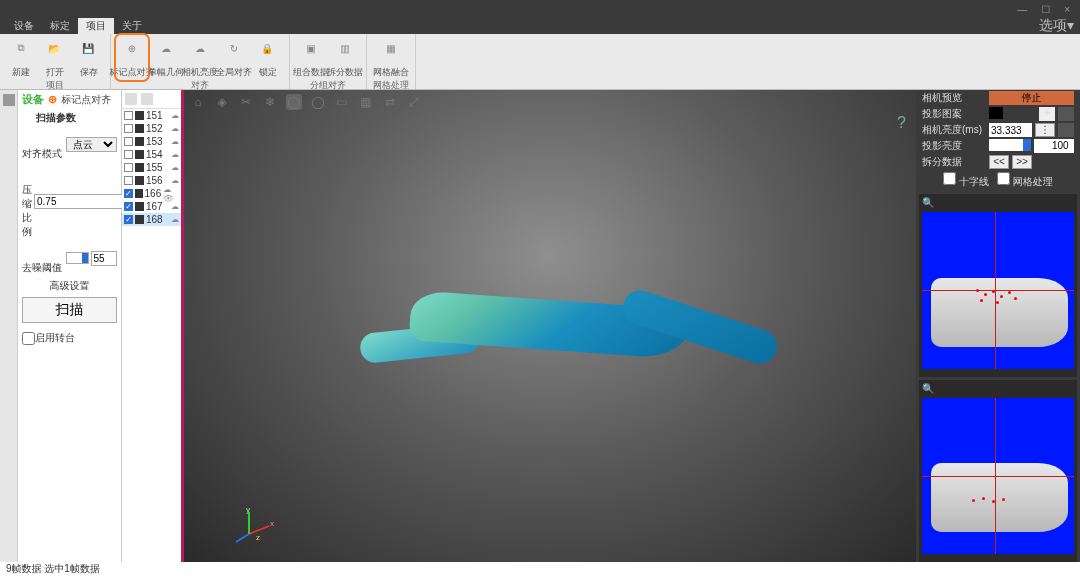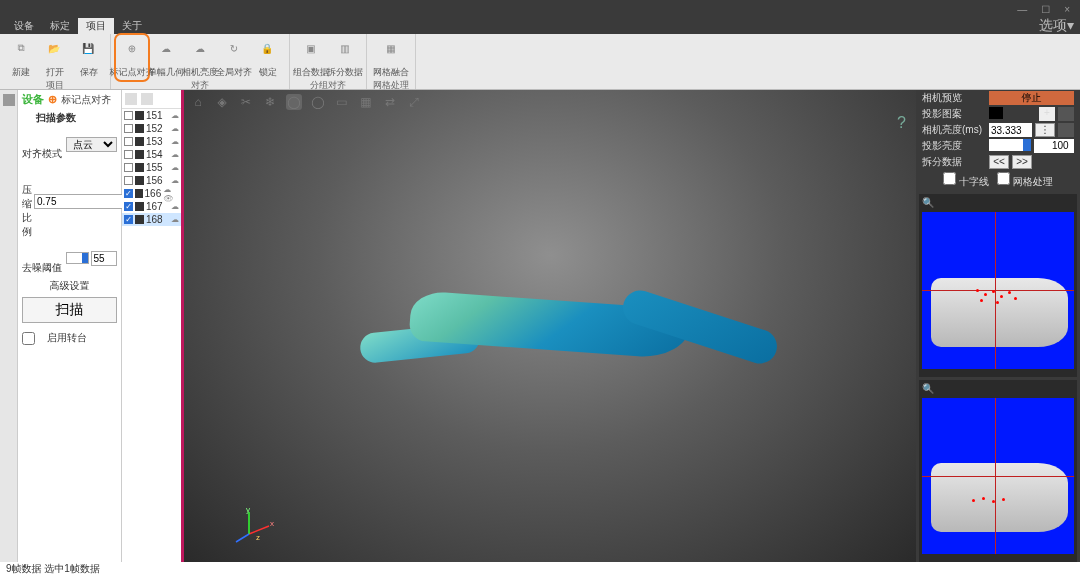--- a/index.html
+++ b/index.html
@@ -36,21 +36,21 @@
 
 .scanpanel { width: 104px; background: #fff; border-right: 1px solid #ccc; padding: 2px 4px; }
 .scanpanel .hdr { display:flex; align-items:center; gap:4px; font-size:11px; font-weight:bold; color:#3db53d; }
 .scanpanel .hdr .tag{color:#444;font-size:10px;font-weight:normal;}
 .scanpanel .hdr .ticon{color:#f47c20;}
 .sp-section { font-size:10px; color:#333; margin:4px 14px 2px; font-weight:bold;}
 .sp-row { display:flex; align-items:center; font-size:10px; margin:2px 0; gap:2px;}
 .sp-row label{width:42px;margin-top:20px;}
 .sp-row input, .sp-row select{flex:1; font-size:10px; height:15px; border:1px solid #aaa; padding:0 2px;}
 .sp-btn{width:100%; height:26px; font-size:14px; margin:4px 0; background:#f5f5f5; border:1px solid #aaa;}
-.sp-chk{display:flex;align-items:center;gap:12px;font-size:10px;margin-top:4px;}
+.sp-chk{display:flex;align-items:center;gap:0;font-size:10px;margin-top:4px;}
 .advanced{text-align:center;font-size:10px;margin-top:4px;}
 
 
 .scanlist { width: 62px; background:#fff; border-right:3px solid #be185d; font-size:10px; }
 .scanlist .topicons{display:flex;gap:4px;padding:3px;border-bottom:1px solid #ddd;}
 .scanlist .topicons span{width:12px;height:12px;background:#ddd;}
 .scanlist .item{display:flex;align-items:center;gap:2px;padding:0 2px;height:13px;}
 .scanlist .item.active{background:#cfe6ff;}
 .scanlist .item .cb{width:9px;height:9px;border:1px solid #888;display:inline-flex;align-items:center;justify-content:center;font-size:8px;}
 .scanlist .item .cb.checked{background:#2a6fd6;color:#fff;border-color:#2a6fd6;}

